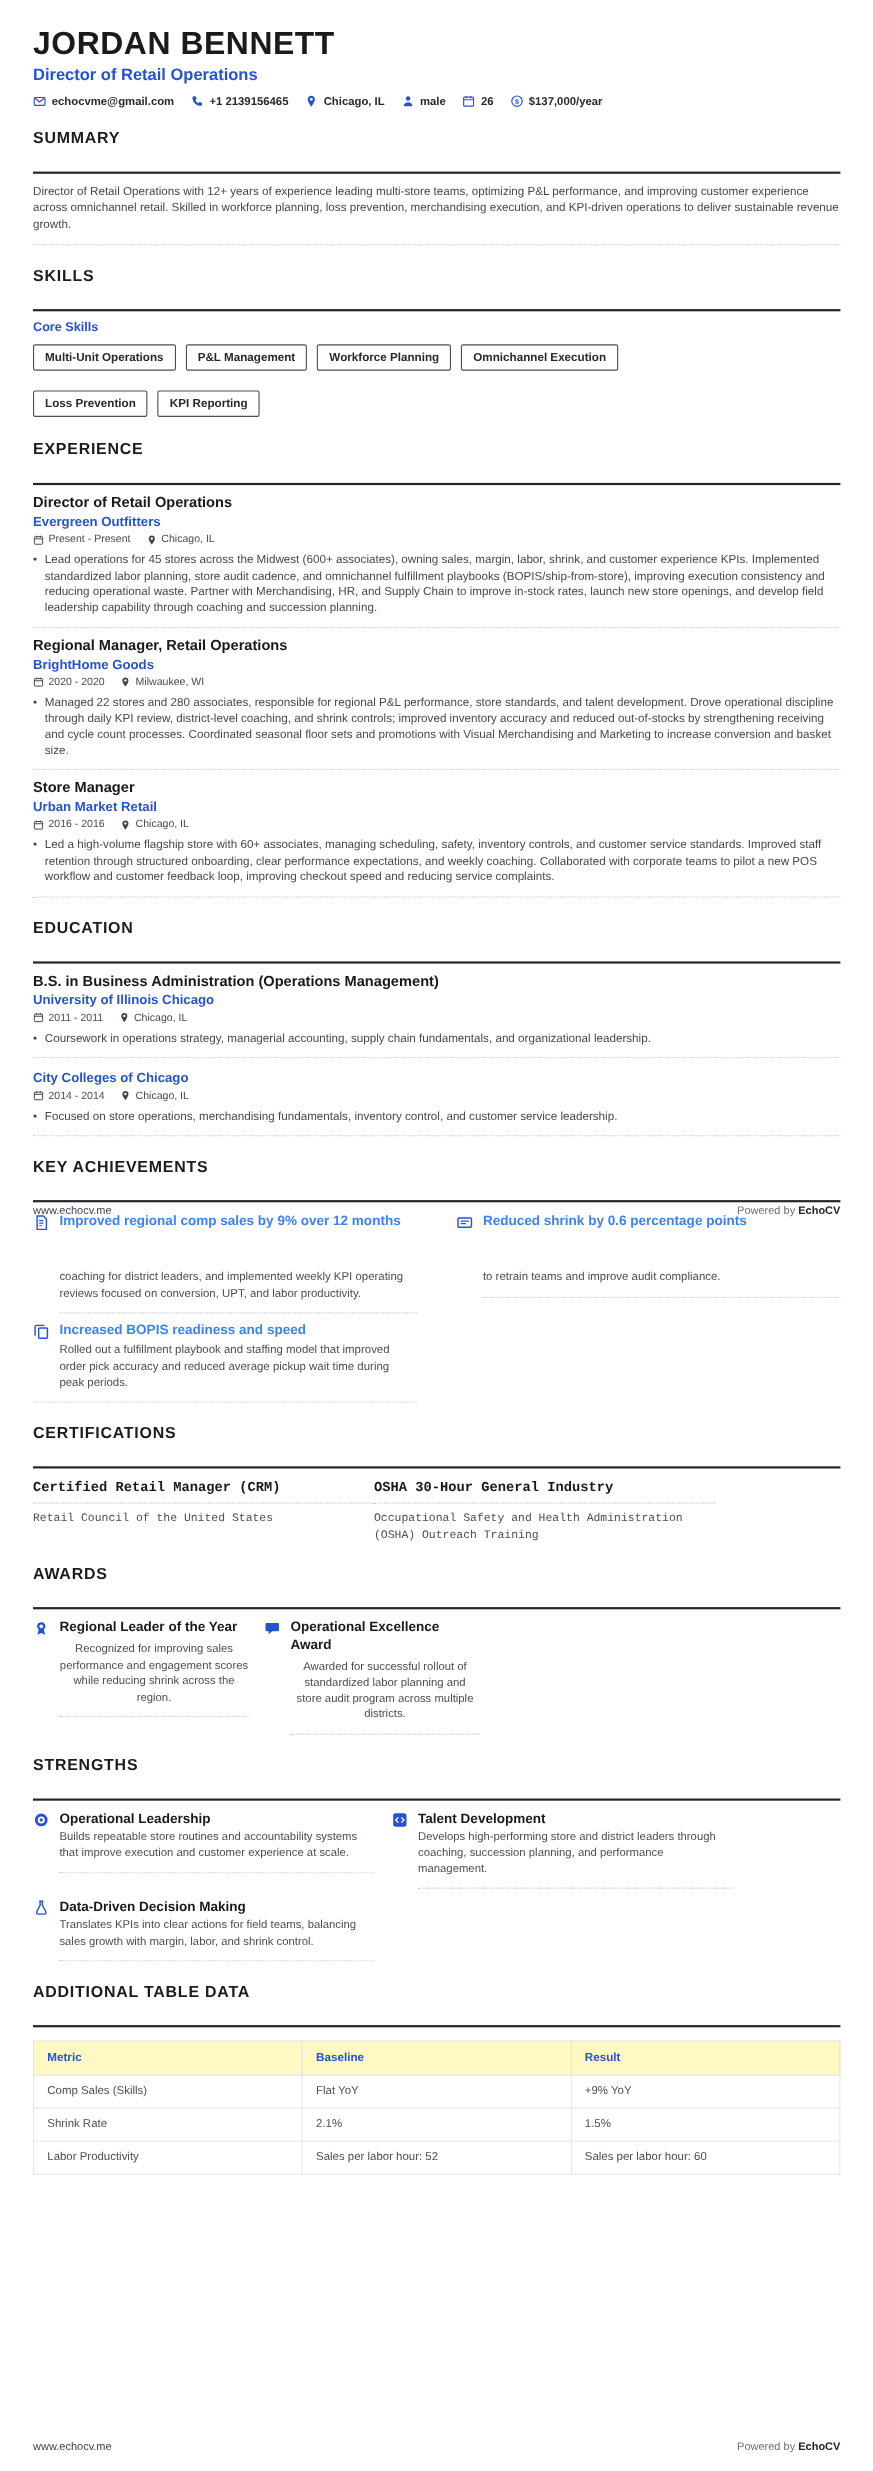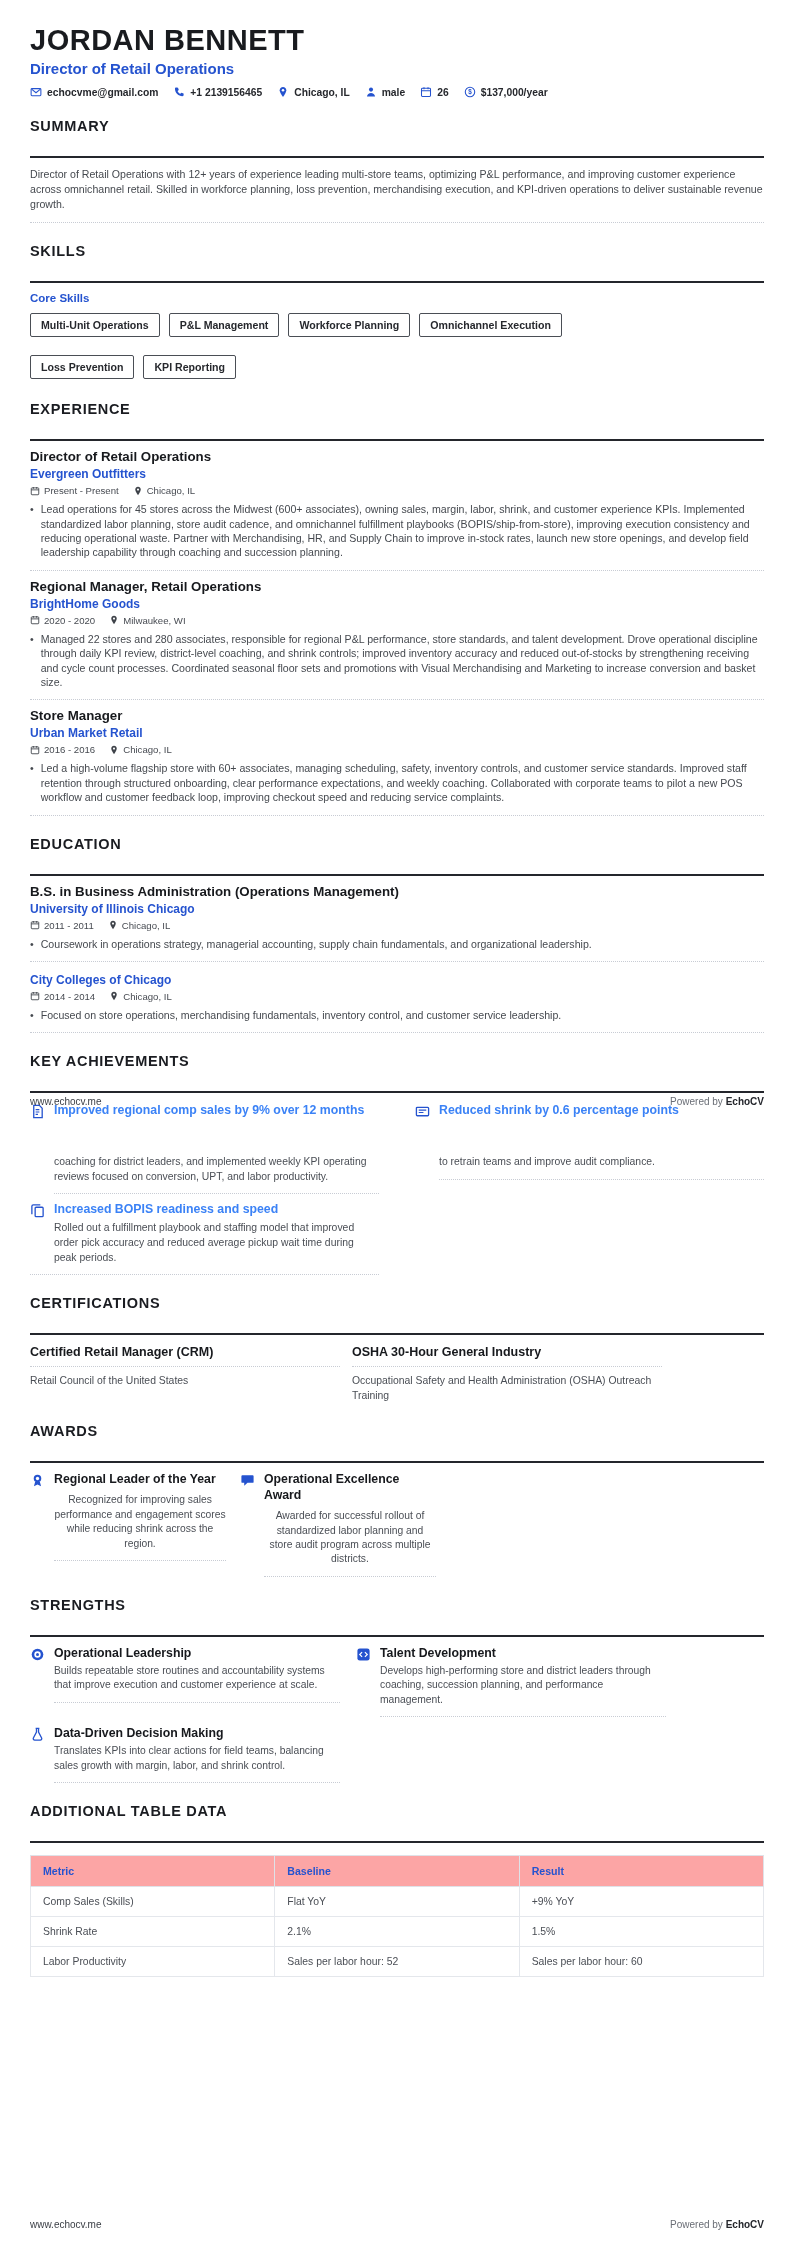--- a/index.html
+++ b/index.html
@@ -35,38 +35,38 @@
   .meta-item{display:flex;align-items:center;gap:4px;font-size:9.6px;color:#474b52;}
   .bullet{display:flex;gap:7px;margin-top:6px;font-size:10.6px;line-height:1.36;color:#45494f;}
   .bullet::before{content:"•";color:#45494f;}
 
   .ach-grid{display:grid;grid-template-columns:1fr 1fr;column-gap:36px;align-items:start;margin-top:2px;}
   .ach{display:flex;gap:9px;padding:8px 0 9px;border-bottom:1px dotted #c8ccd4;align-items:flex-start;}
   .ach-t{font-size:12.3px;font-weight:700;color:#3b82f6;line-height:1.25;}
   .ach-d{font-size:10.4px;line-height:1.4;color:#4a4e55;margin-top:4px;}
   .cont-text{font-size:10.4px;line-height:1.4;color:#4a4e55;margin-left:24px;padding:2px 0 9px;border-bottom:1px dotted #c8ccd4;}
 
-  .cert-grid{display:grid;grid-template-columns:310px 310px;column-gap:12px;}
+  .cert-grid{display:grid;grid-template-columns:310px 310px;column-gap:0;font-family:Liberation Mono, monospace;}
   .cert-title{font-size:12.5px;font-weight:700;color:#17191d;padding:10px 0 7px;border-bottom:1px dotted #c8ccd4;}
   .cert-issuer{font-size:10.4px;color:#4a4e55;padding-top:7px;line-height:1.4;}
 
   .award-grid{display:grid;grid-template-columns:196px 196px;column-gap:14px;align-items:start;}
   .award{display:flex;gap:9px;padding:9px 0 0;align-items:flex-start;}
   .award-body{border-bottom:1px dotted #c8ccd4;padding-bottom:9px;flex:1;}
   .award-t{font-size:12.3px;font-weight:700;color:#17191d;line-height:1.3;}
   .award-d{font-size:10.3px;line-height:1.4;color:#4a4e55;margin-top:5px;text-align:center;}
 
   .str-grid{display:grid;grid-template-columns:310px 310px;column-gap:16px;align-items:start;}
   .str{display:flex;gap:9px;padding:9px 0 0;align-items:flex-start;}
   .str-body{border-bottom:1px dotted #c8ccd4;padding-bottom:9px;flex:1;}
   .str-t{font-size:12.3px;font-weight:700;color:#17191d;}
   .str-d{font-size:10.3px;line-height:1.4;color:#4a4e55;margin-top:4px;}
 
   .data-table{width:100%;border-collapse:collapse;margin-top:12px;}
-  .data-table th{background:#fca5a5;color:var(--accent);font-size:10.6px;font-weight:700;text-align:left;padding:9px 12px;border:1px solid #dfe2e8;width:33.3%;}
+  .data-table th{background:#fef9c3;color:var(--accent);font-size:10.6px;font-weight:700;text-align:left;padding:9px 12px;border:1px solid #dfe2e8;width:33.3%;}
   .data-table td{font-size:10.4px;color:#4a4e55;padding:9px 12px;border:1px solid #e4e7ec;}
 
   .page-footer{position:absolute;left:30px;right:30px;bottom:16px;display:flex;justify-content:space-between;align-items:center;font-size:10px;color:#3a3e45;}
   .powered{color:#6a6e76;}
   .powered .brand{color:#24262c;font-weight:700;}
 </style>
 </head>
 <body>
 
 <svg width="0" height="0" style="position:absolute" aria-hidden="true">

